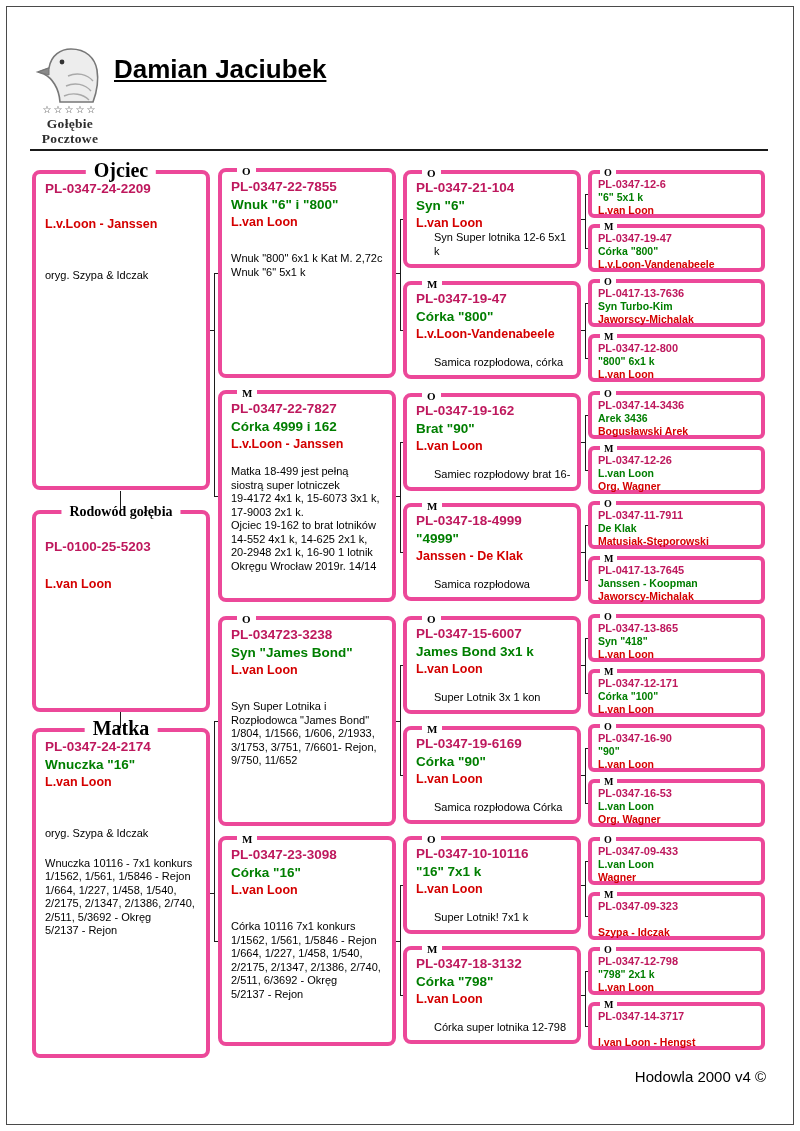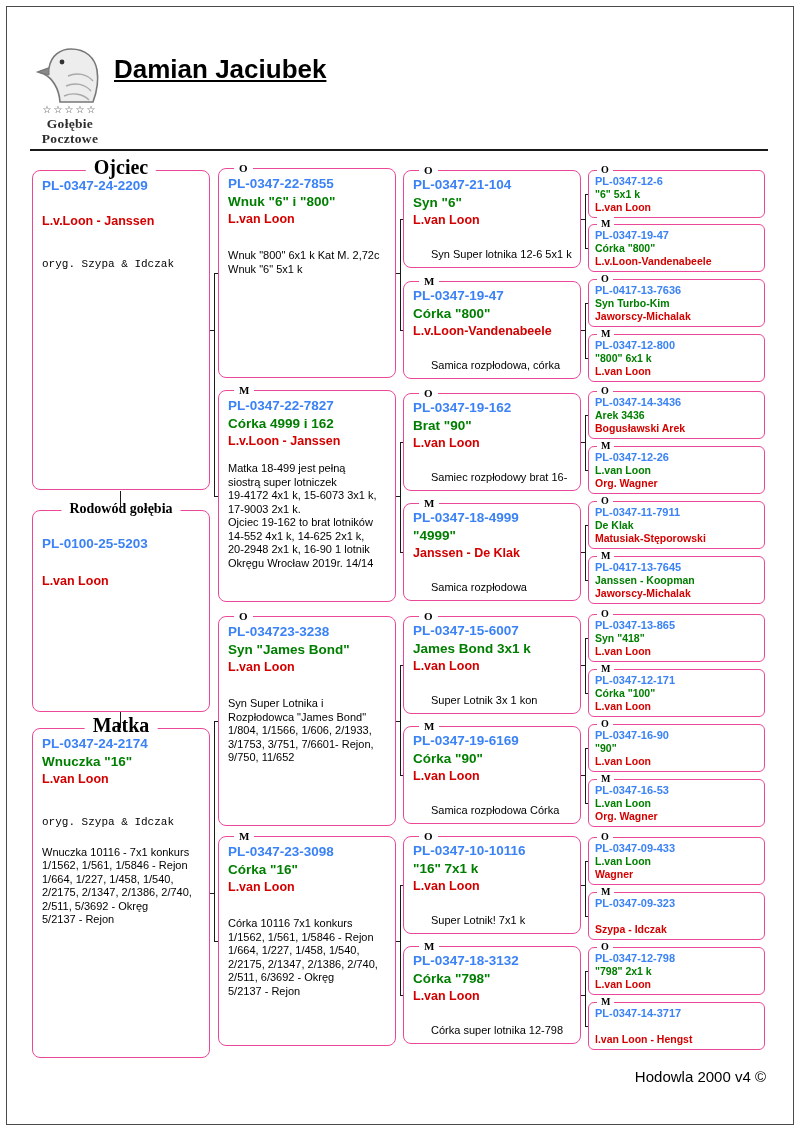--- a/index.html
+++ b/index.html
@@ -10,44 +10,44 @@
 
   
   .logo { position:absolute; left:24px; top:46px; width:92px; text-align:center; }
   .logo svg { display:block; margin:0 auto; }
   .logo-stars { font-size:10px; letter-spacing:2px; color:#333; line-height:12px; }
   .logo-text { font-family:"Liberation Serif", serif; font-weight:bold; font-size:13.5px; color:#2e2e2e; line-height:15px; letter-spacing:.3px; }
   .title { position:absolute; left:114px; top:54px; font-size:26px; font-weight:bold; text-decoration:underline; }
   .header-rule { position:absolute; left:30px; top:149px; width:738px; height:2px; background:#1a1a1a; }
 
   
-  .box { position:absolute; background:#fff; border:1px solid #ec4899; border-radius:8px; padding:6px 8px 6px 9px; }
+  .box { position:absolute; background:#fff; border:4px solid #ec4899; border-radius:8px; padding:6px 8px 6px 9px; }
   .sex-marker { position:absolute; top:-9px; left:15px; background:#fff; padding:0 5px;
                 font-family:"Liberation Serif", serif; font-weight:bold; font-size:11px; line-height:16px; color:#000; }
   .box-label { position:absolute; top:-14px; left:50%; transform:translateX(-50%); background:#fff; padding:0 8px;
                font-family:"Liberation Serif", serif; font-weight:bold; white-space:nowrap; }
   .label-big { font-size:20px; top:-15px; }
   .label-mid { font-size:14px; top:-10px; }
 
-  .ring   { font-size:13.5px; font-weight:bold; color:#3b82f6; line-height:18px; white-space:nowrap; }
+  .ring   { font-size:13.5px; font-weight:bold; color:#be185d; line-height:18px; white-space:nowrap; }
   .gname  { font-size:13.5px; font-weight:bold; color:#007e00; line-height:18px; min-height:18px; white-space:nowrap; }
   .strain { font-size:12.5px; font-weight:bold; color:#d40000; line-height:17px; min-height:17px; white-space:nowrap; }
   .desc   { font-size:11px; color:#000; line-height:13.5px; white-space:pre-line; }
 
   .col2 .desc { margin-top:21px; }
   .col3 { padding-top:5px; }
   .col3 .desc { position:absolute; left:27px; right:5px; bottom:6px; margin:0; }
 
   .col4 { padding:3px 6px; border-radius:6px; }
   .col4 .ring   { font-size:11px;   line-height:14px; }
   .col4 .gname  { font-size:10.5px; line-height:13px; min-height:13px; }
   .col4 .strain { font-size:10.5px; line-height:13px; min-height:13px; }
   .col4 .sex-marker { top:-8px; left:8px; font-size:10px; padding:0 4px; line-height:14px; }
 
-  .parent .desc1 { margin-top:28px; font-size:11px; line-height:13.5px; white-space:pre-line;font-family:Liberation Mono, monospace; }
+  .parent .desc1 { margin-top:36px; font-size:11px; line-height:13.5px; white-space:pre-line; }
   .parent .desc2 { margin-top:16px; font-size:11px; line-height:13.5px; white-space:pre-line; }
   .subject { padding-top:24px; }
   .subject .strain { margin-top:20px; }
 
   .line { position:absolute; background:#1a1a1a; }
 
   .footer { position:absolute; right:34px; top:1068px; font-size:15px; color:#000; }
 </style>
 </head>
 <body>

